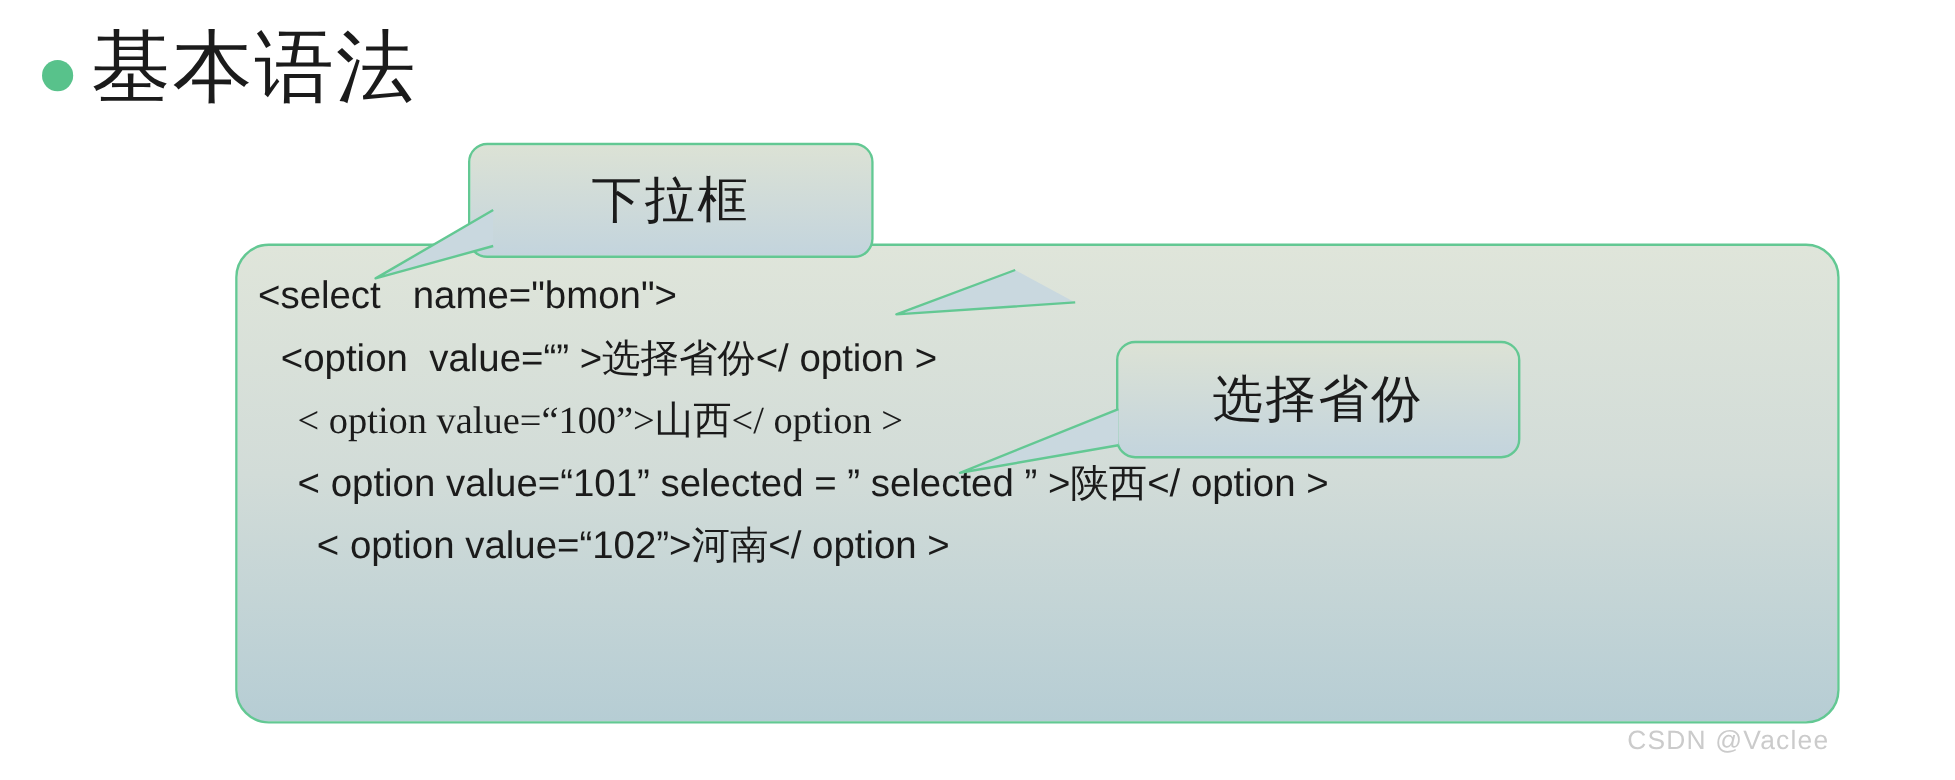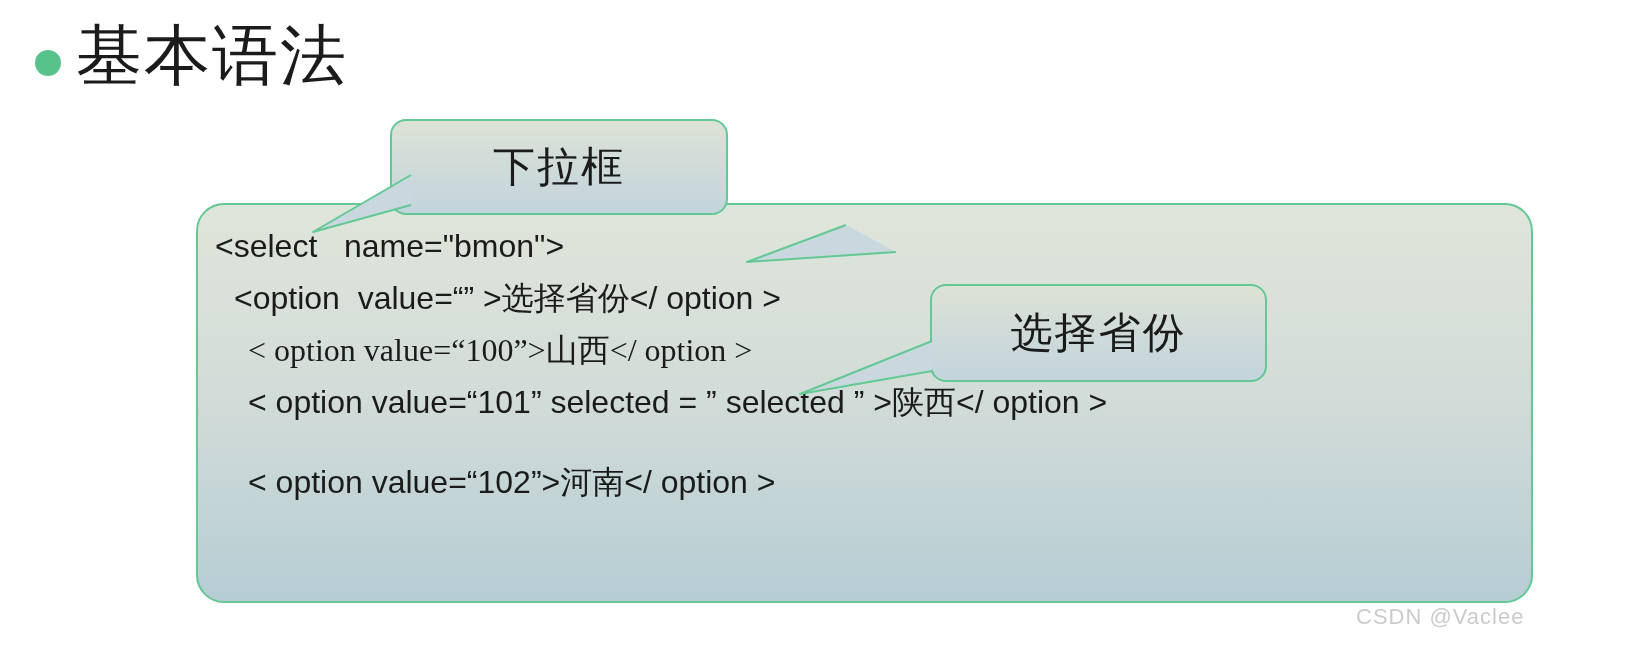--- a/index.html
+++ b/index.html
@@ -32,21 +32,21 @@
   
   .code-line{
     position:absolute;z-index:2;
     font-size:32px;line-height:36px;white-space:pre;
     color:var(--text-black);
   }
   .l1{left:215px;top:228px;}
   .l2{left:234px;top:280px;}
   .l3{left:248px;top:332px;font-family:Liberation Serif, serif;}
   .l4{left:248px;top:384px;}
-  .l5{left:248px;top:436px;margin-top:28px;}
+  .l5{left:264px;top:436px;}
   .l6{left:228px;top:488px;}
   
   .callout{
     position:absolute;z-index:4;box-sizing:border-box;
     border:2px solid var(--border-green);
     border-radius:16px;
     background:linear-gradient(180deg,var(--callout-top) 0%,var(--callout-bottom) 100%);
     display:flex;align-items:center;justify-content:center;
     color:var(--text-black);
   }

